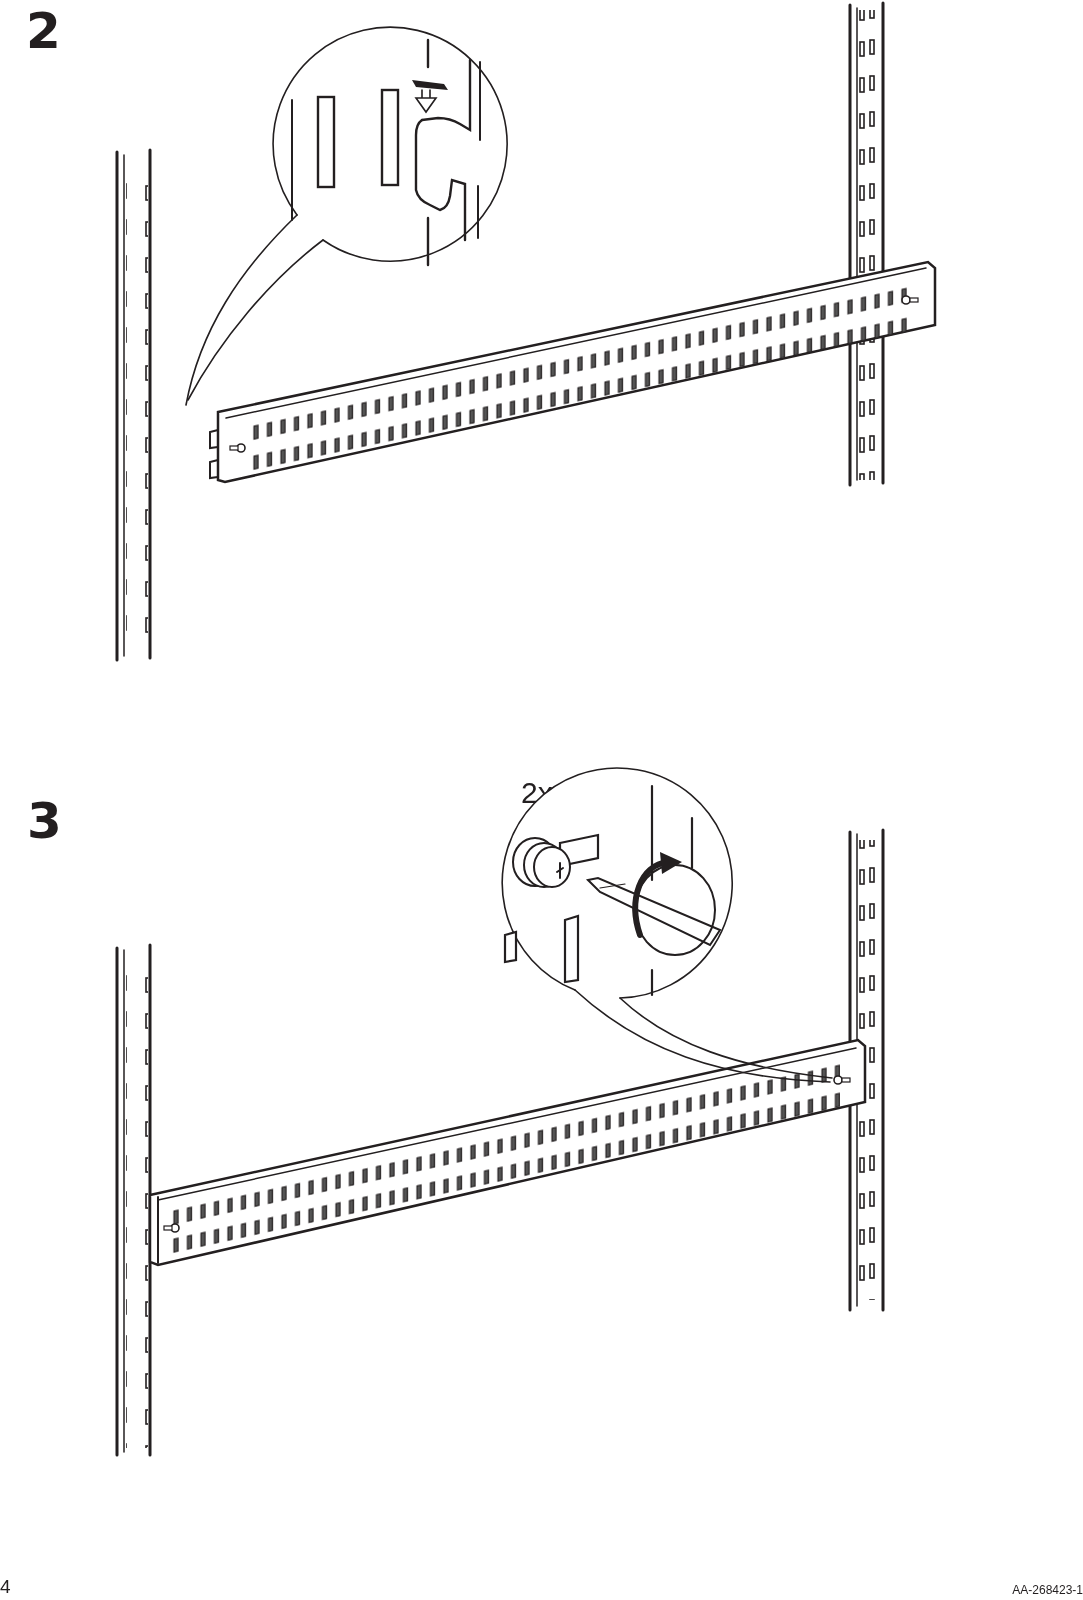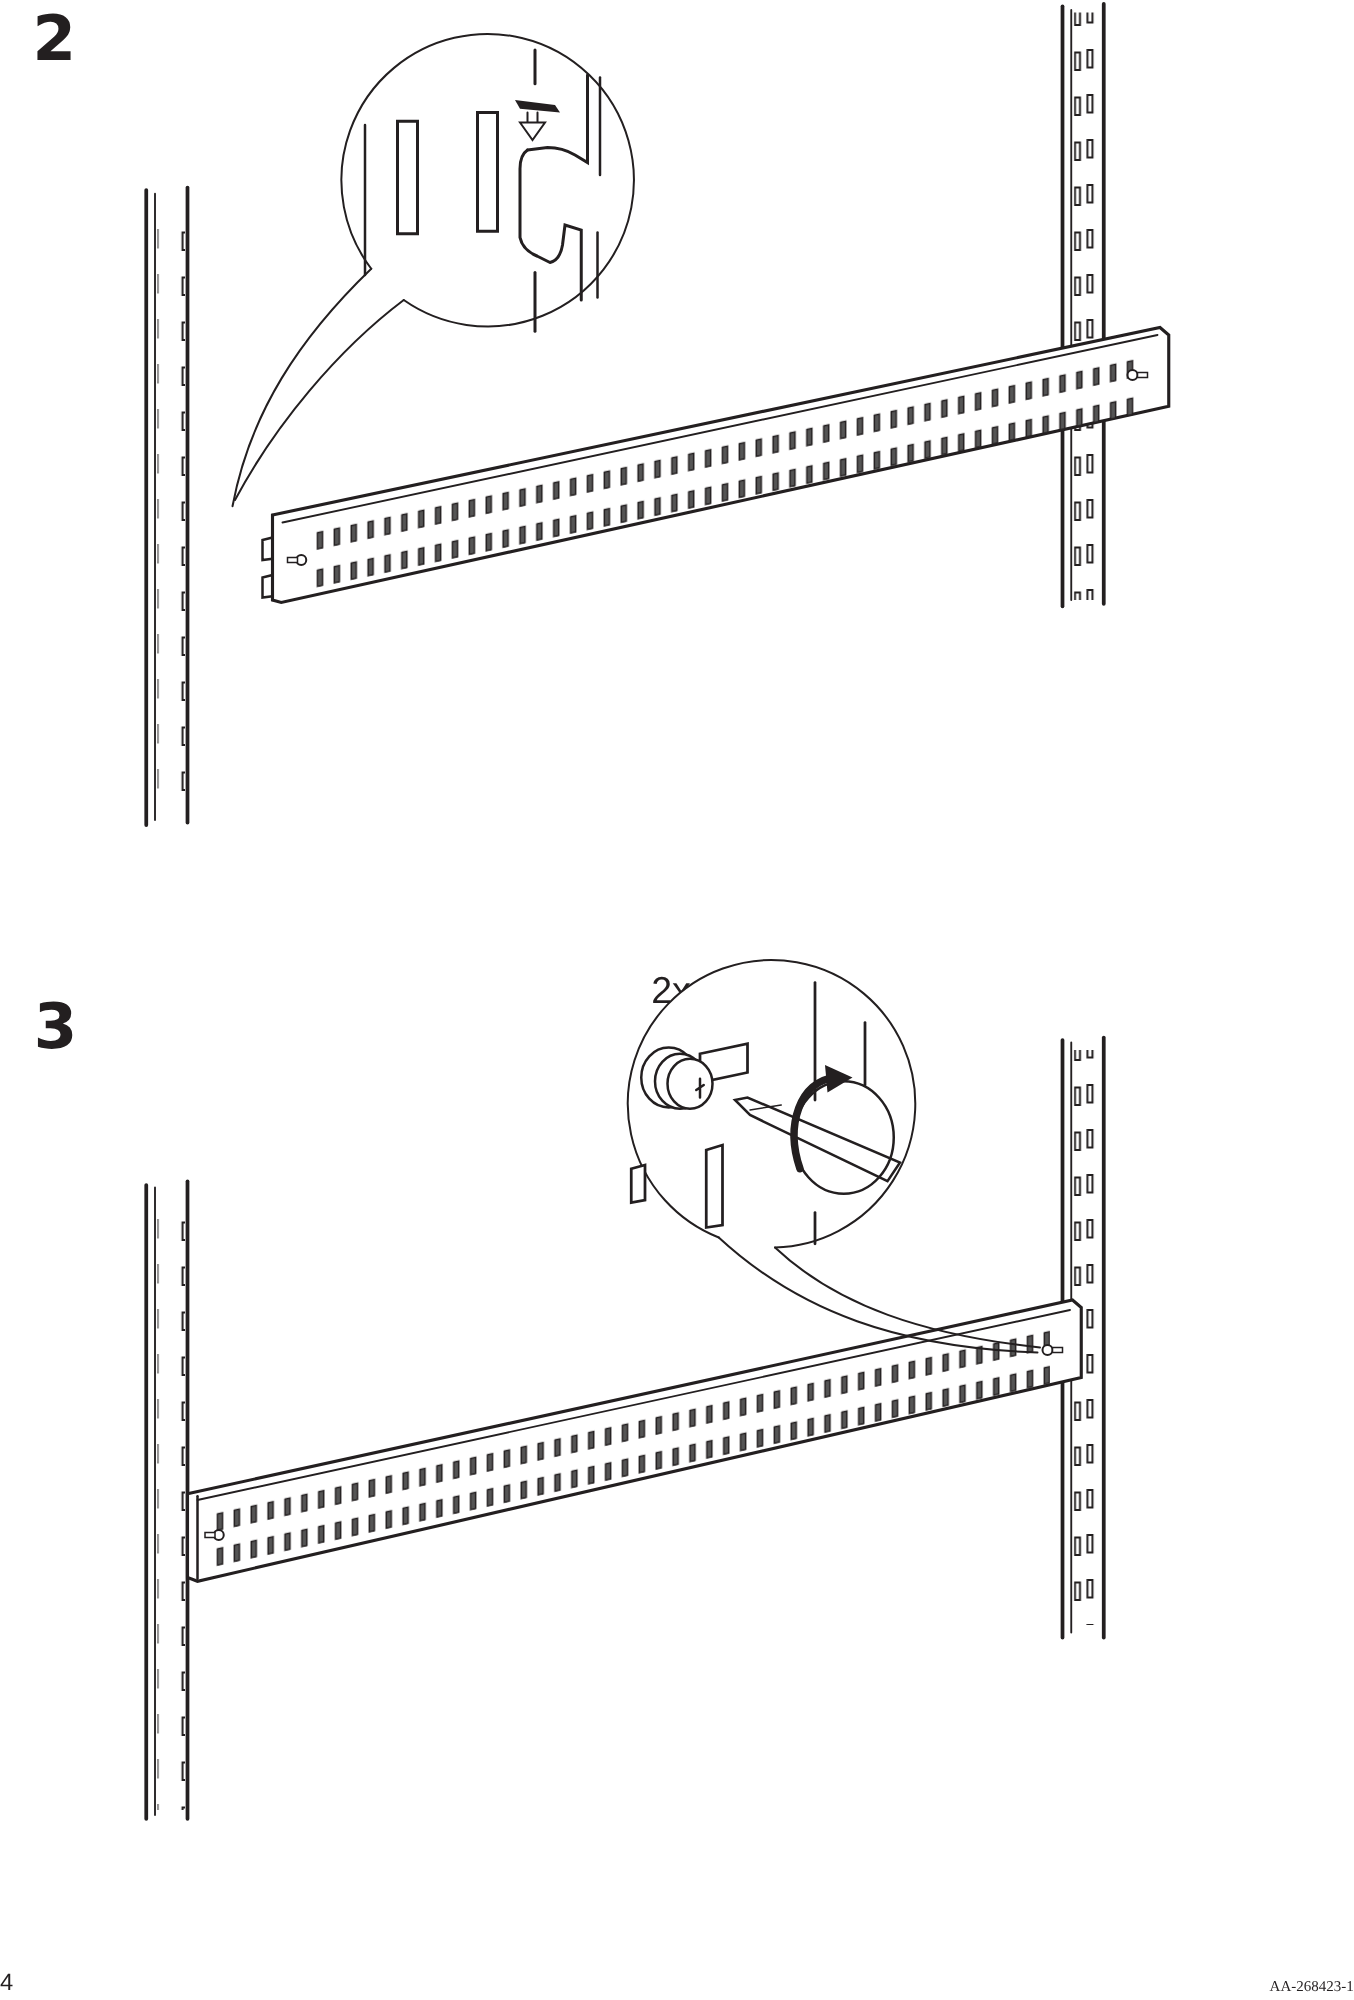--- a/index.html
+++ b/index.html
@@ -1,21 +1,21 @@
 <!DOCTYPE html>
 <html><head>
 <meta charset="utf-8">
 <style>
   html, body { margin: 0; padding: 0; background: #ffffff; }
   body { width: 1083px; height: 1600px; position: relative; overflow: hidden; font-family: "Liberation Sans", sans-serif; color: #231f20; }
   .step-number { position: absolute; font-family: "DejaVu Sans", sans-serif; font-weight: bold; font-size: 50px; line-height: 1; color: #231f20; letter-spacing: -1px; }
   #step2-num { left: 26px; top: 6px; }
   #step3-num { left: 27px; top: 796px; }
   .page-number { position: absolute; left: 0px; bottom: 2px; font-family: "Liberation Sans", sans-serif; font-size: 19px; color: #231f20; }
-  .doc-code { position: absolute; right: 0px; bottom: 3px; font-family: Liberation Serif, serif; font-size: 12px; color: #231f20; margin-left: 34px; }
+  .doc-code { position: absolute; right: 0px; bottom: 3px; font-family: Liberation Sans, sans-serif; font-size: 12px; color: #231f20; margin-left: 34px; }
   .qty-label { position: absolute; left: 521px; top: 776px; font-family: "Liberation Sans", sans-serif; font-size: 30px; color: #231f20; }
   svg.illus { position: absolute; left: 0; top: 0; }
 </style>
 </head>
 <body>
 
 <div id="step2-num" class="step-number">2</div>
 <div id="step3-num" class="step-number">3</div>
 <div class="qty-label">2x</div>
 <div class="page-number">4</div>

